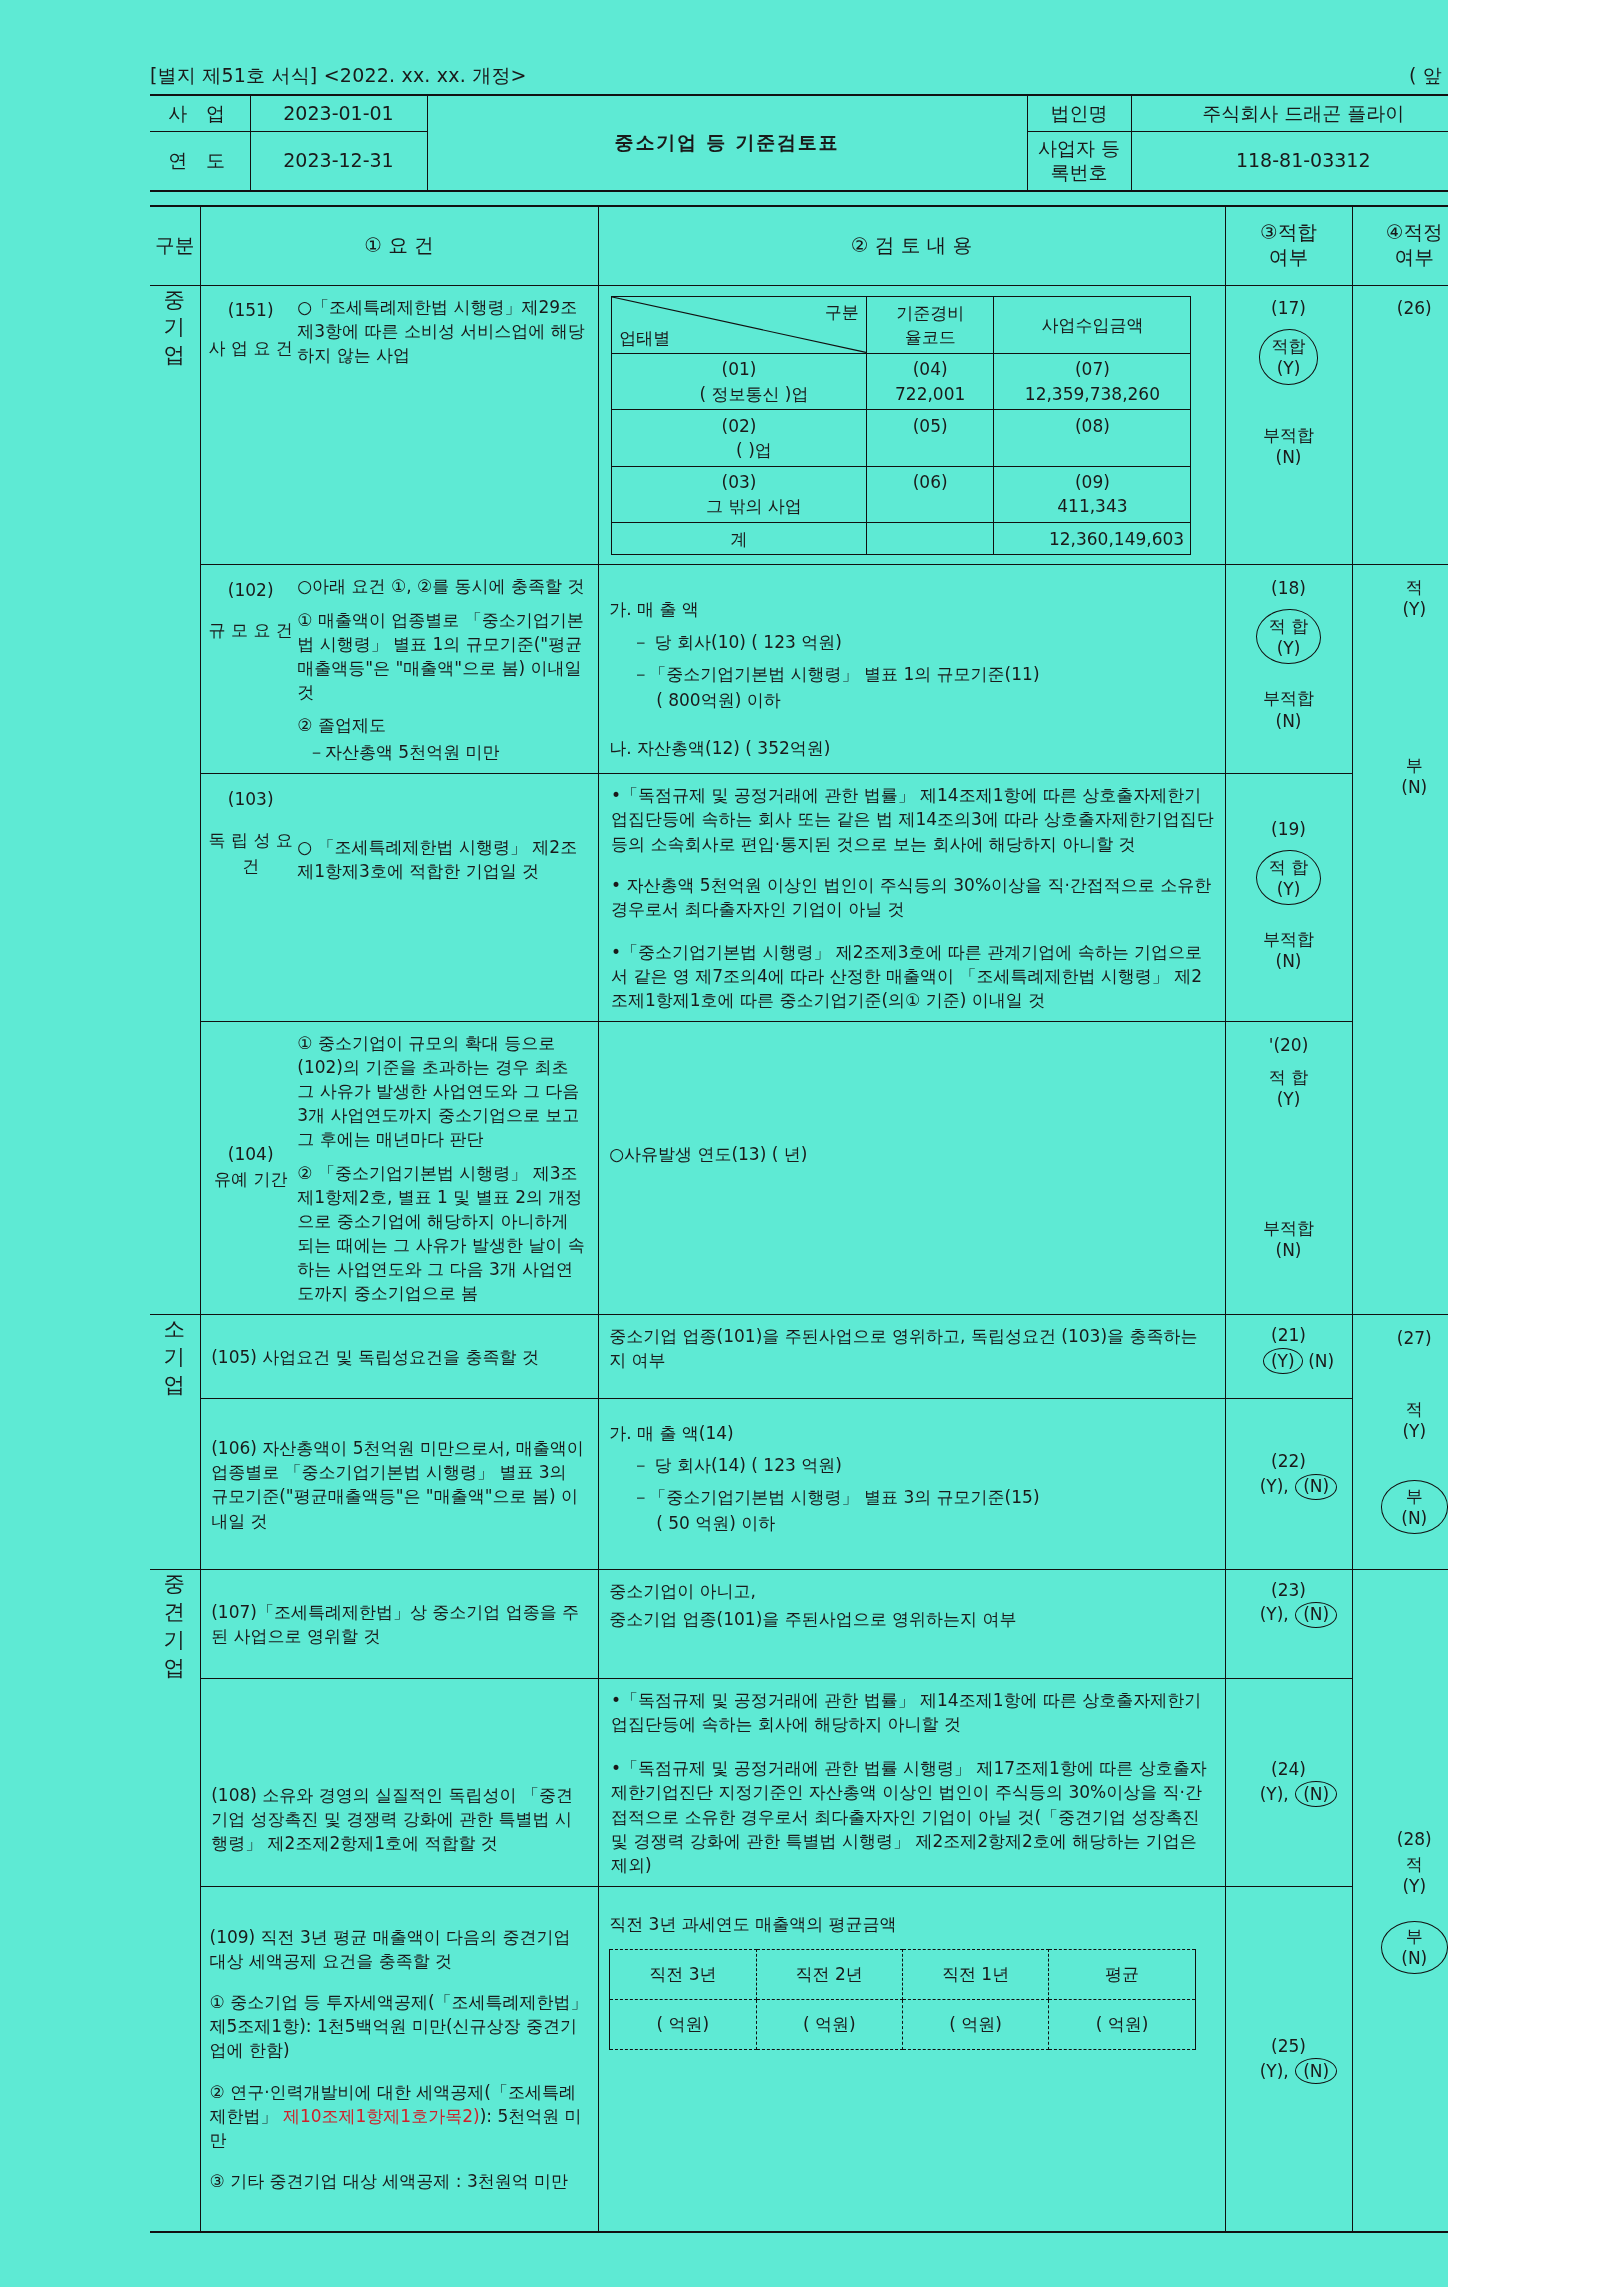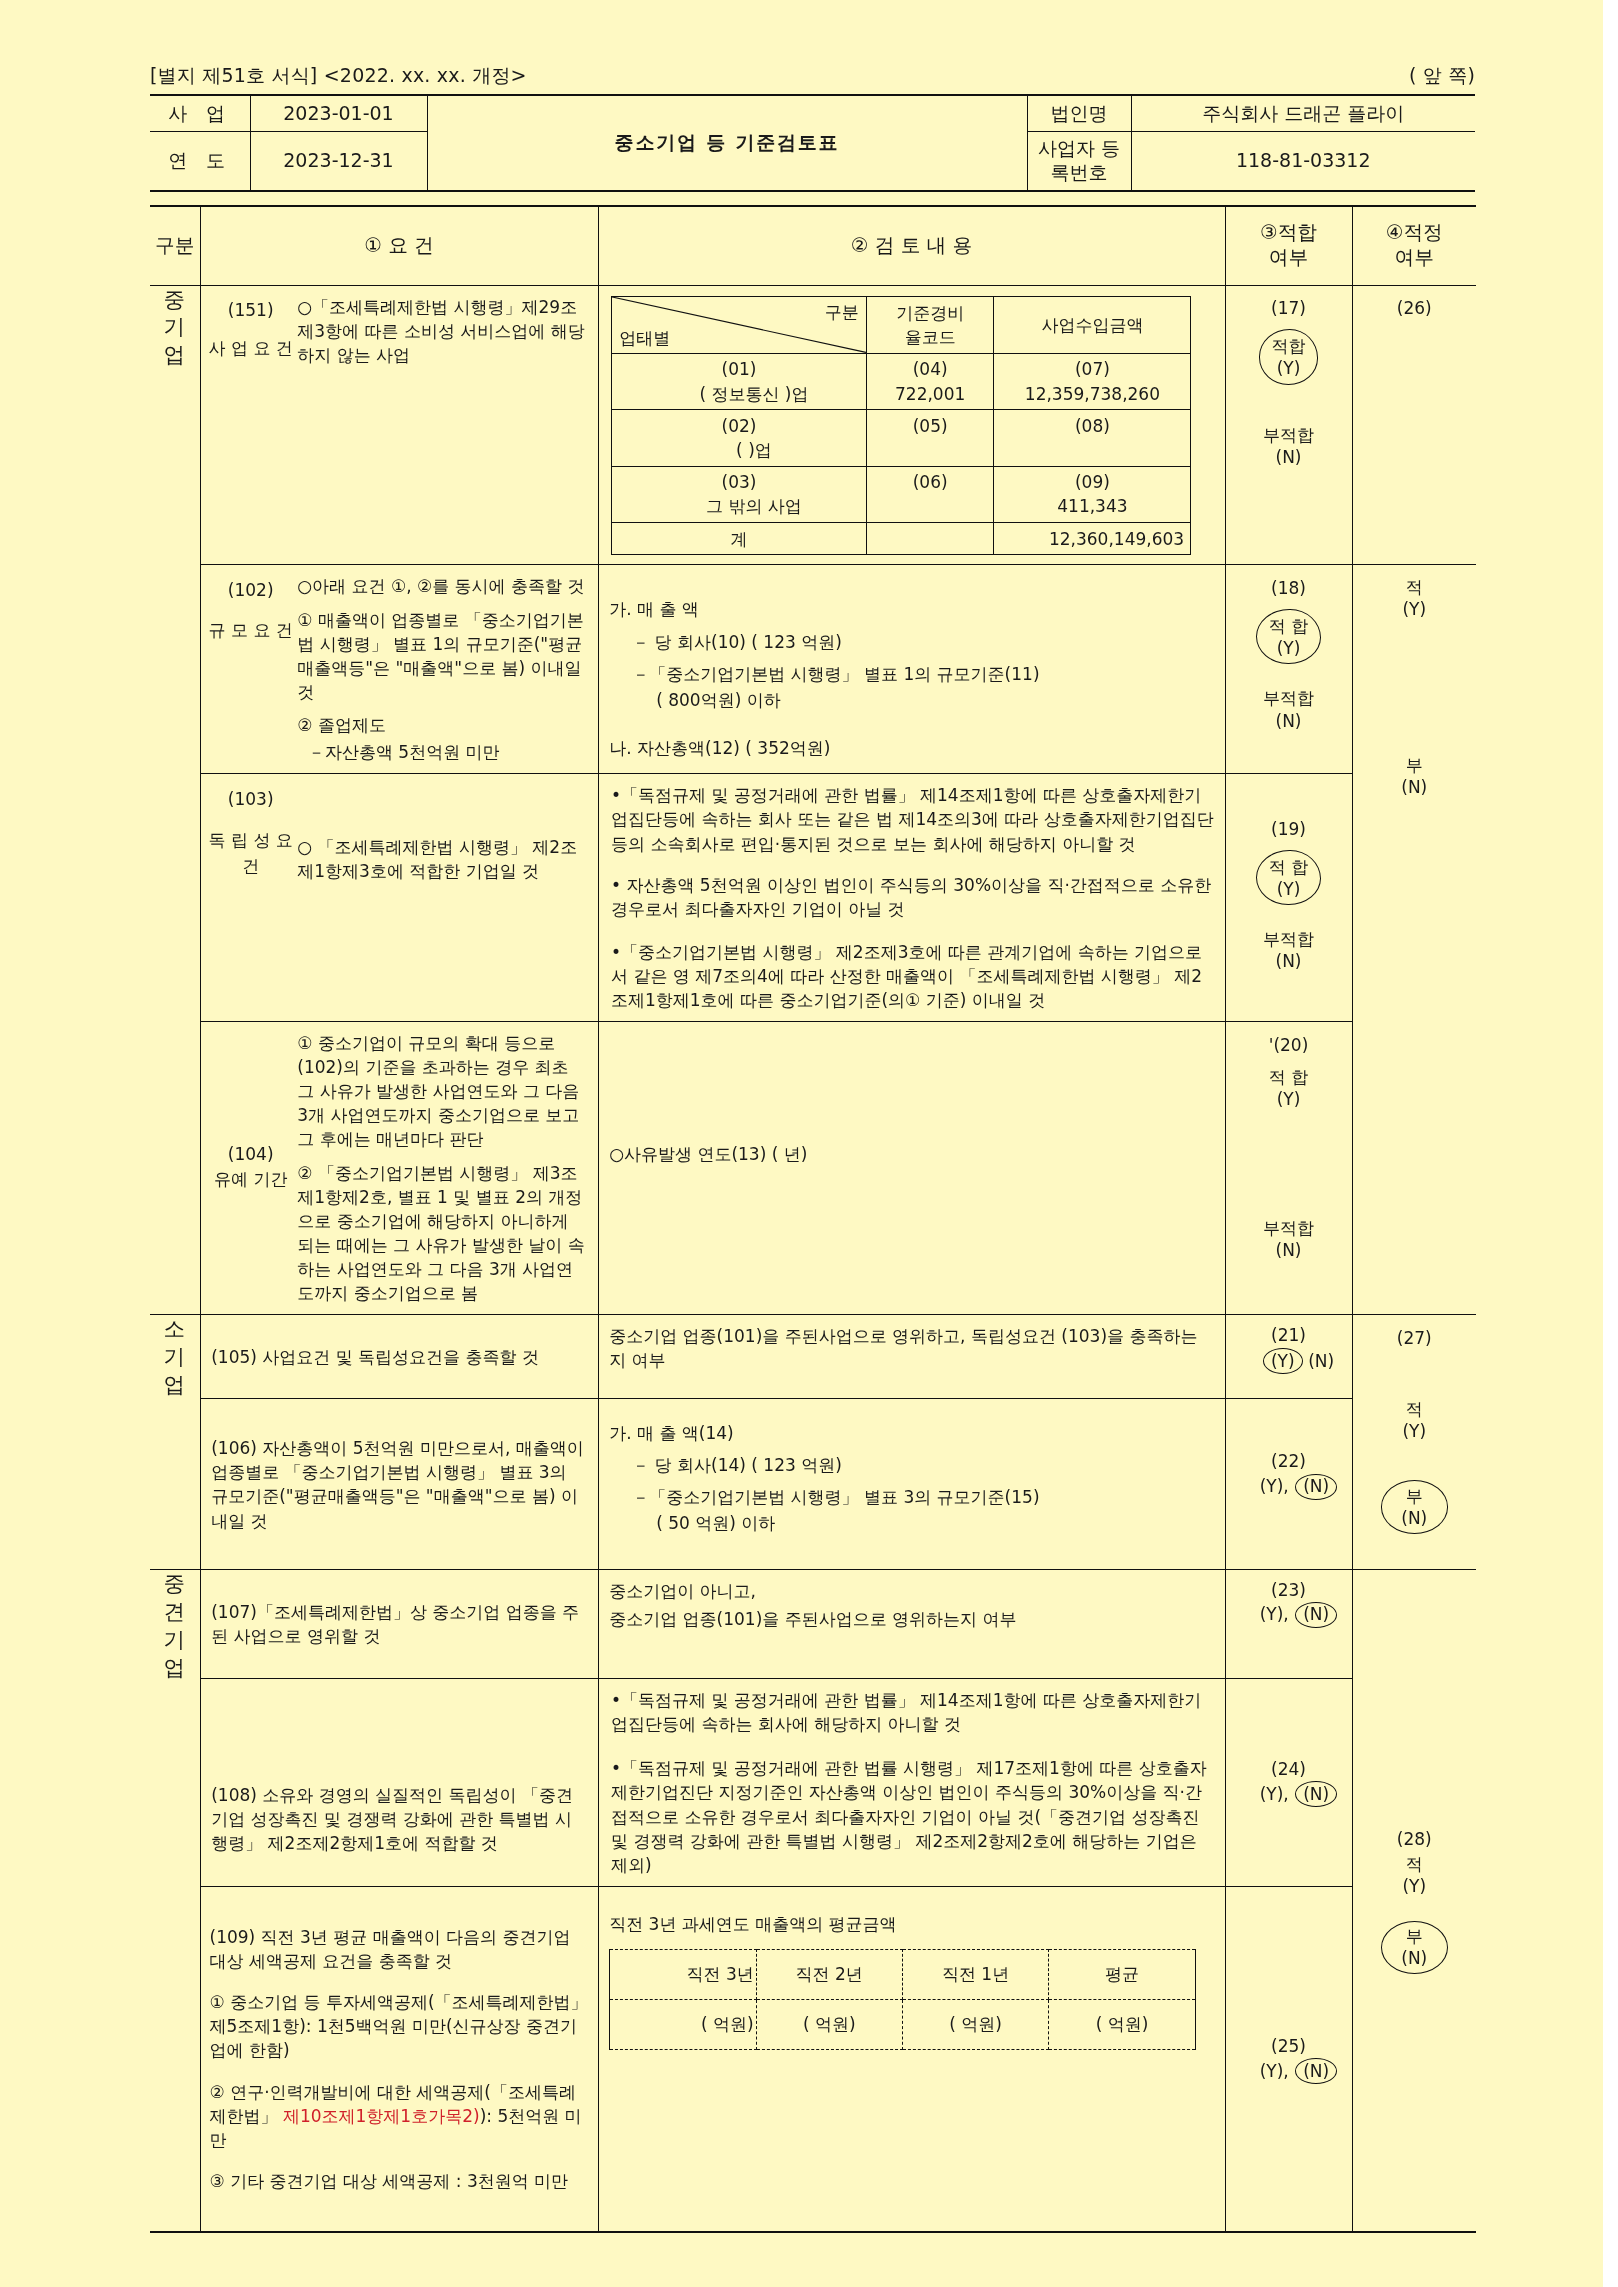--- a/index.html
+++ b/index.html
@@ -7,23 +7,23 @@
     margin: 0;
     padding: 0;
     background: #ffffff;
   }
   body {
     font-family: "DejaVu Sans", "Liberation Sans", sans-serif;
     color: #1a1a1a;
   }
   .page {
     position: relative;
-    width: 1603px;
+    width: 1448px;
     height: 2287px;
-    background: #fef9c3;
+    background: #5eead4;
     overflow: hidden;
   }
   .sheet {
     position: absolute;
     left: 150px;
     top: 63px;
     width: 1325px;
   }
 
   
@@ -211,21 +211,21 @@
     font-size: 17px;
     margin-top: 12.5px;
   }
   table.avg td {
     border: 0.9px dashed #111;
     text-align: center;
     padding: 12.5px 1.8px;
     height: 23px;
   }
   table.avg td.lastcol { border-right: 0.9px solid #111; }
-  table.avg td.firstcol { border-left: 0.9px solid #111; text-align: right; }
+  table.avg td.firstcol { border-left: 0.9px solid #111; }
 
   .red { color: #d0202a; }
 </style>
 </head>
 <body>
 
 <div class="page">
  <div class="sheet">
 
   <div class="topline">

